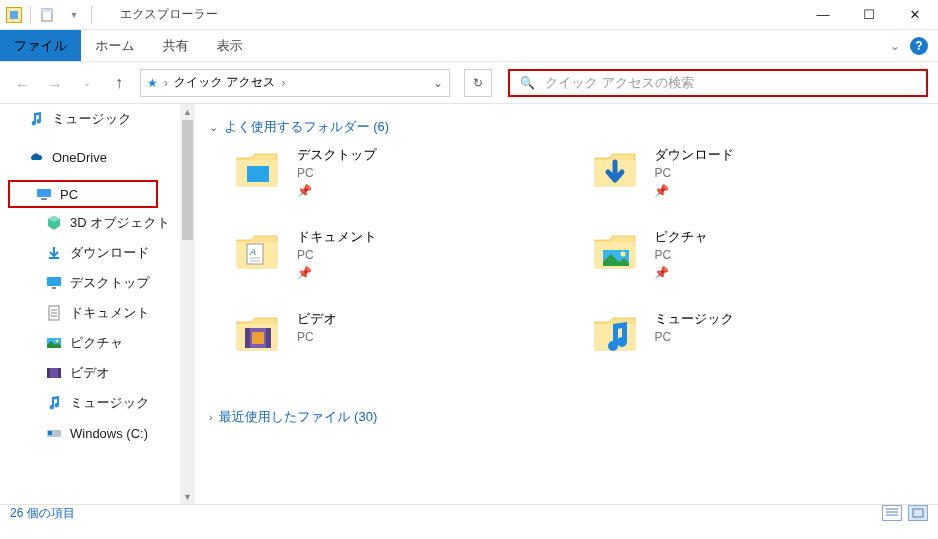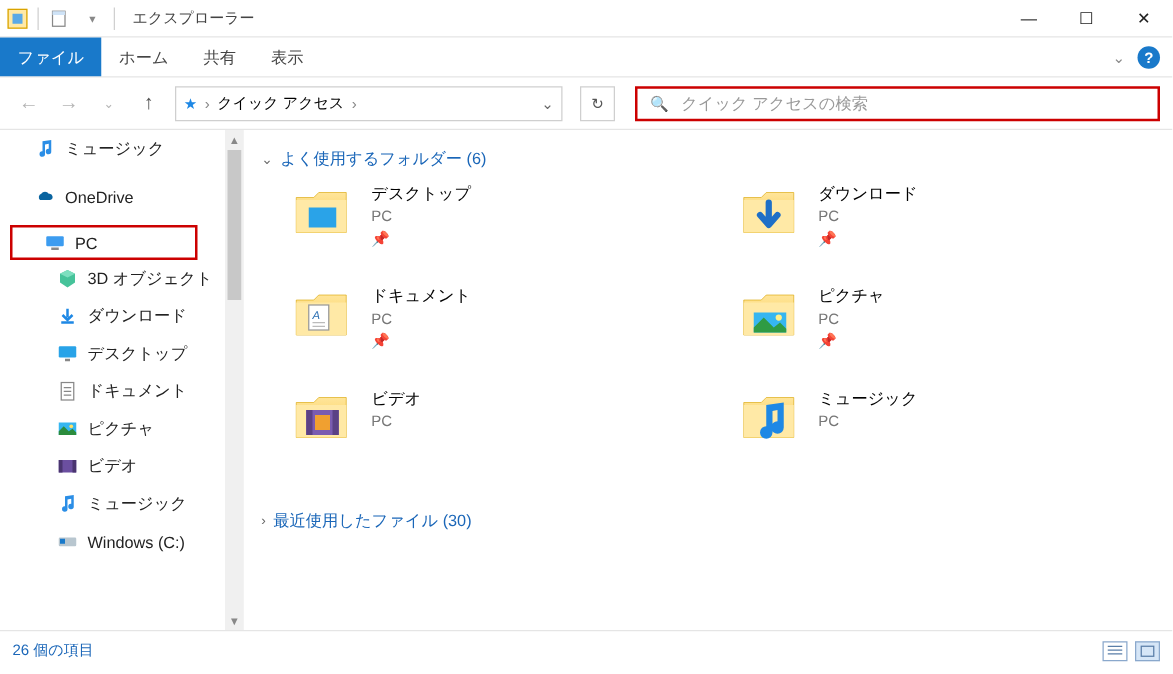--- a/index.html
+++ b/index.html
@@ -3,26 +3,26 @@
 <meta charset="utf-8">
 <style>
   * { box-sizing: border-box; margin: 0; padding: 0; font-family: "Yu Gothic UI", Meiryo, sans-serif; }
   body { background: #fff; width: 938px; height: 539px; overflow: hidden; font-size: 12px; color: #000; }
   .titlebar { height: 30px; display: flex; align-items: center; border-bottom: 1px solid #e5e5e5; }
   .titlebar-left { display: flex; align-items: center; gap: 8px; padding-left: 6px; }
   .titlebar-icon { width: 16px; height: 16px; background: #ffe9a6; border: 1px solid #d9a300; position: relative; }
   .titlebar-icon::after { content:""; position:absolute; left:3px; top:3px; width:8px; height:8px; background:#5aa9e6; }
   .qat-sep { width:1px; height:18px; background:#d0d0d0; }
   .qat-item { width:18px; height:18px; display:flex; align-items:center; justify-content:center; color:#666; }
-  .title-text { margin-left: 6px; color:#444; font-size:12px; }
+  .title-text { margin-left: 20px; color:#444; font-size:12px; }
   .win-controls { margin-left:auto; display:flex; }
   .win-btn { width:46px; height:30px; display:flex; align-items:center; justify-content:center; font-size:13px; color:#222; }
   .ribbon-tabs { height:32px; display:flex; align-items:stretch; border-bottom:1px solid #e5e5e5; }
   .tab { padding:0 14px; display:flex; align-items:center; font-size:13px; color:#444; }
-  .tab.file { background:#1979ca; color:#ffffff;font-family:Liberation Mono, monospace; }
+  .tab.file { background:#1979ca; color:#000000;font-family:Liberation Mono, monospace; }
   .ribbon-right { margin-left:auto; display:flex; align-items:center; padding-right:10px; gap:10px; }
   .chev-down { color:#888; }
   .help-q { width:18px; height:18px; border-radius:50%; background:#1979ca; color:#fff; display:flex; align-items:center; justify-content:center; font-size:12px; font-weight:bold; }
   .navbar { height:42px; display:flex; align-items:center; padding:0 10px; gap:6px; border-bottom:1px solid #e5e5e5; }
   .nav-arrow { width:26px; height:26px; display:flex; align-items:center; justify-content:center; color:#b5b5b5; font-size:16px; }
   .nav-arrow.enabled { color:#555; }
   .addr { flex:1; height:28px; border:1px solid #cfcfcf; display:flex; align-items:center; padding:0 6px; gap:6px; margin:0 8px 0 2px; }
   .addr .star { color:#1e88e5; }
   .addr .crumb-sep { color:#888; }
   .addr .spacer { flex:1; }
@@ -42,21 +42,21 @@
   .ico { width:16px; height:16px; display:flex; align-items:center; justify-content:center; }
   .content { flex:1; padding:10px 10px 0 8px; }
   .section-header { display:flex; align-items:center; gap:6px; color:#1a66b8; font-size:13px; margin:4px 0 10px 6px; }
   .section-header .chev { color:#666; font-size:11px; }
   .folders-grid { display:grid; grid-template-columns: 1fr 1fr; column-gap:20px; row-gap:12px; padding-left:30px; }
   .folder-item { display:flex; align-items:flex-start; gap:16px; height:70px; }
   .folder-icon { width:48px; height:48px; position:relative; }
   .folder-meta { display:flex; flex-direction:column; gap:2px; font-size:13px; }
   .folder-meta .sub { color:#777; font-size:12px; }
   .folder-meta .pin { color:#888; font-size:12px; margin-top:2px; }
-  .statusbar { height:25px; border-top:1px solid #e5e5e5; display:flex; align-items:flex-end; padding:0 10px; font-size:12px; color:#1a66b8; }
+  .statusbar { height:25px; border-top:1px solid #e5e5e5; display:flex; align-items:flex-start; padding:0 10px; font-size:12px; color:#1a66b8; }
   .statusbar .views { margin-left:auto; display:flex; gap:6px; color:#666; }
   .view-btn { width:20px; height:16px; border:1px solid #8aa8cc; display:flex; align-items:center; justify-content:center; font-size:10px; }
   .view-btn.active { background:#d6e6f7; }
 
   
   .fsvg { width:48px; height:48px; }
 </style>
 </head>
 <body>
 

